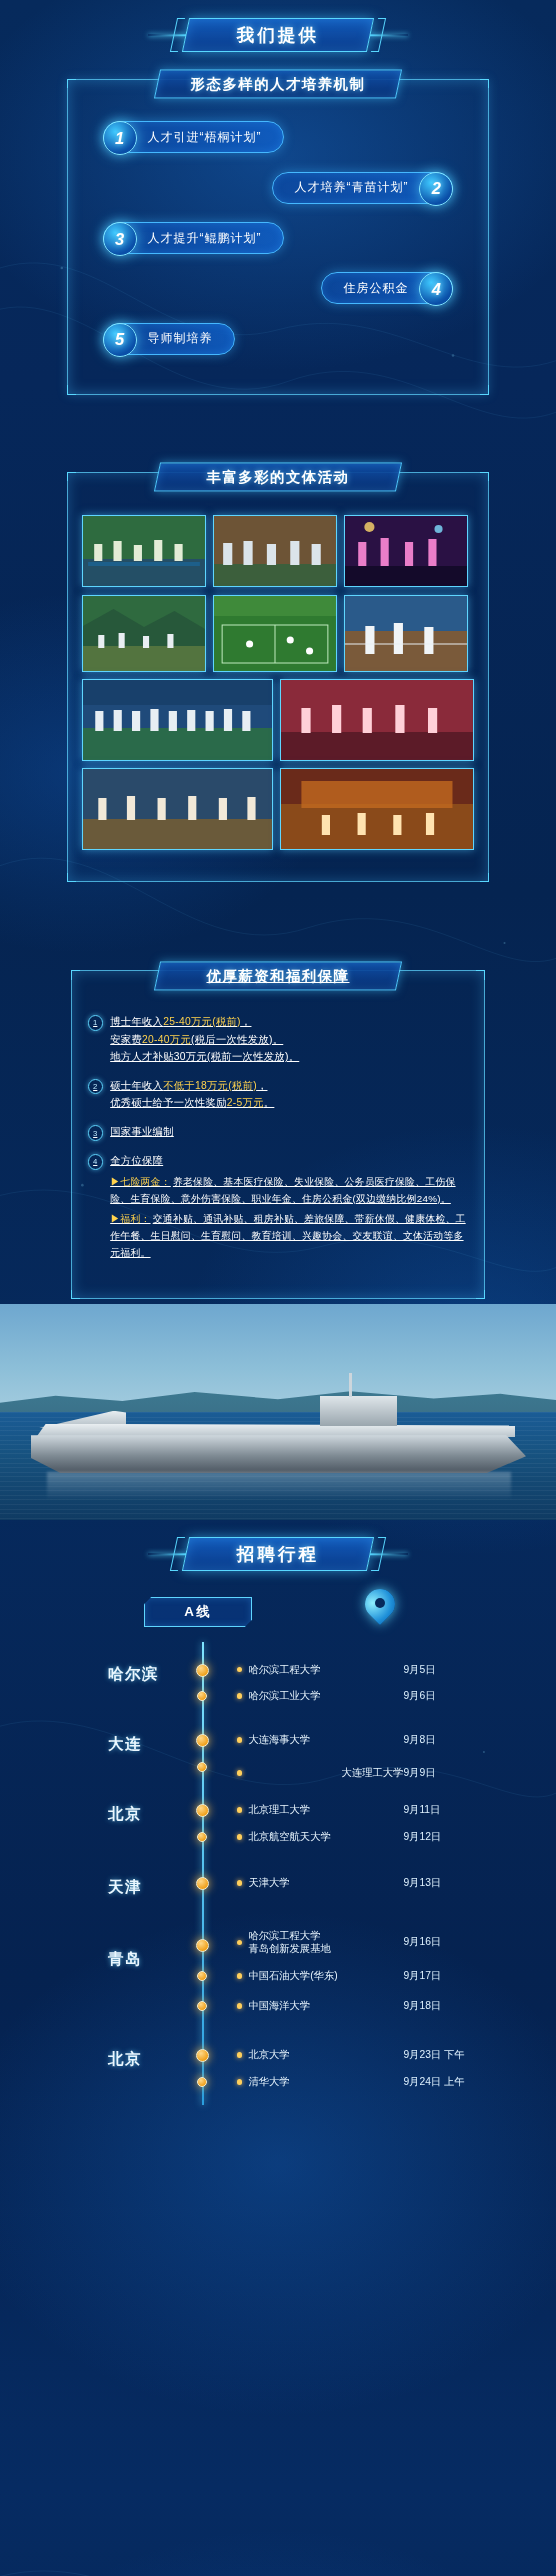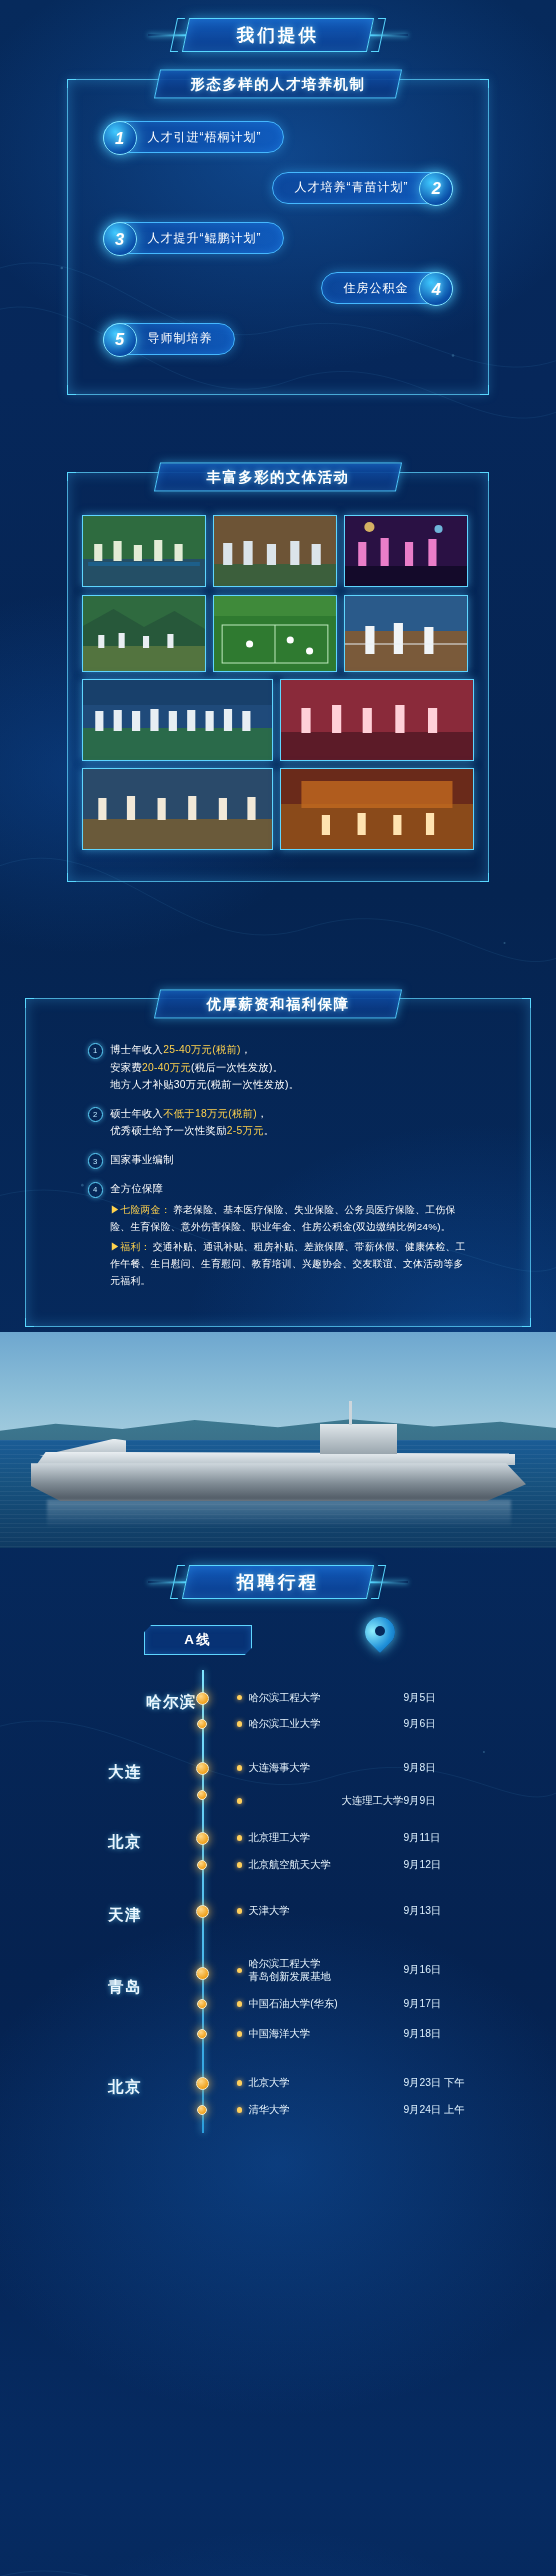--- a/index.html
+++ b/index.html
@@ -492,21 +492,21 @@
                   <rect x="220" y="92" width="16" height="40"></rect>
                   <rect x="284" y="88" width="16" height="44"></rect>
                 </g>
               </svg>
           </div>
         </div>
       </div>
     </div>
   </div>
 
-  <div style="position:relative; width:506px; margin: 116px auto 0; border:1px solid rgba(95,214,255,.75); box-shadow:0 0 13.4px rgba(70,190,255,.3) inset; padding: 13.4px 0 26px;">
+  <div style="position:relative; width:414px; margin: 88px auto 0; border:1px solid rgba(95,214,255,.75); box-shadow:0 0 13.4px rgba(70,190,255,.3) inset; padding: 13.4px 0 26px; text-decoration: underline;">
     <span class="corner-deco" style="left:-1px;top:-1px;border-right:none;border-bottom:none;"></span>
     <span class="corner-deco" style="right:-1px;top:-1px;border-left:none;border-bottom:none;"></span>
     <span class="corner-deco" style="left:-1px;bottom:-1px;border-right:none;border-top:none;"></span>
     <span class="corner-deco" style="right:-1px;bottom:-1px;border-left:none;border-top:none;"></span>
 
     <div class="sub-banner" style="margin-top:-28px;">
       <span class="sbar"></span>
       <span class="stxt">优厚薪资和福利保障</span>
     </div>
 
@@ -574,21 +574,21 @@
       <div class="route-tag">A线</div>
       <div class="pin">
         <span class="pin-body"></span>
         <span class="pin-dot"></span>
       </div>
     </div>
 
     <div class="timeline" style="height: 484px;">
       <div class="tl-line"></div>
 
-      <div class="tl-city" style="top: 21.6px; margin-left: 38px;">哈尔滨</div>
+      <div class="tl-city" style="top: 21.6px;">哈尔滨</div>
       <div class="tl-node" style="top: 21.6px;"></div>
       <div class="tl-entry" style="top: 20.6px;">
         <span class="tick"></span>
         <span class="sch">哈尔滨工程大学</span>
         <span class="dt">9月5日</span>
       </div>
       <div class="tl-node" style="top: 49px; width:10.3px;height:10.3px;left:115px;"></div>
       <div class="tl-entry" style="top: 47px;">
         <span class="tick"></span>
         <span class="sch">哈尔滨工业大学</span>

